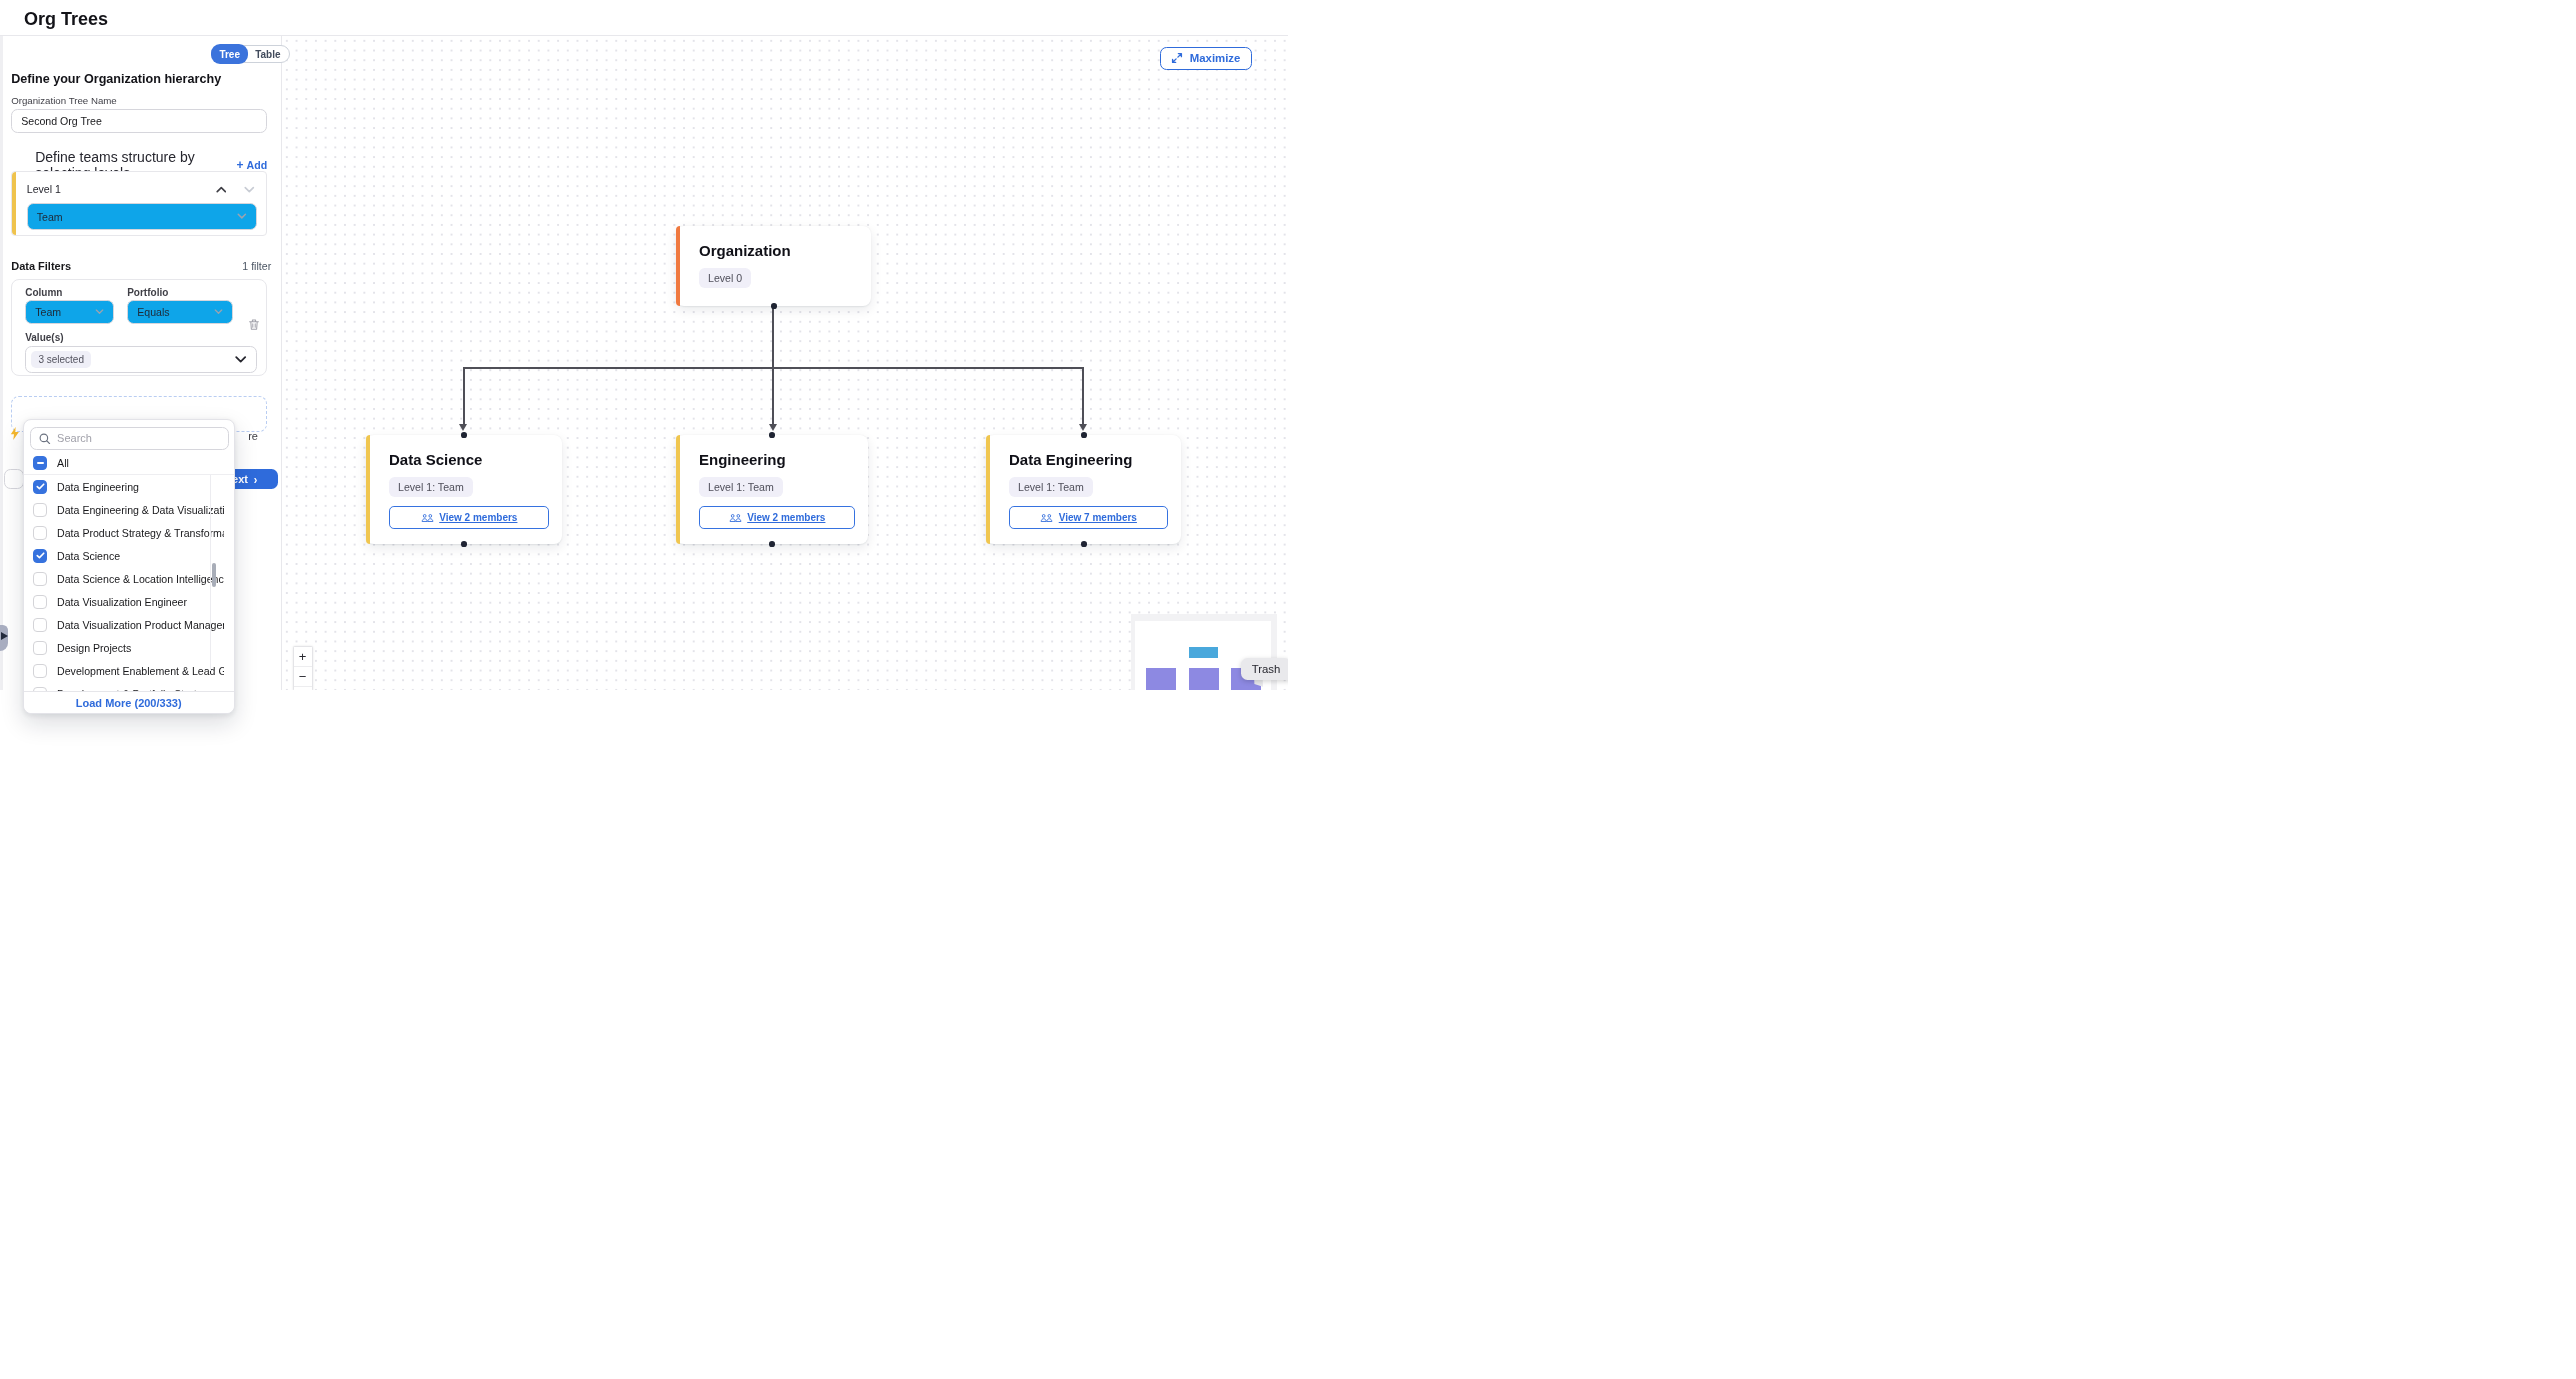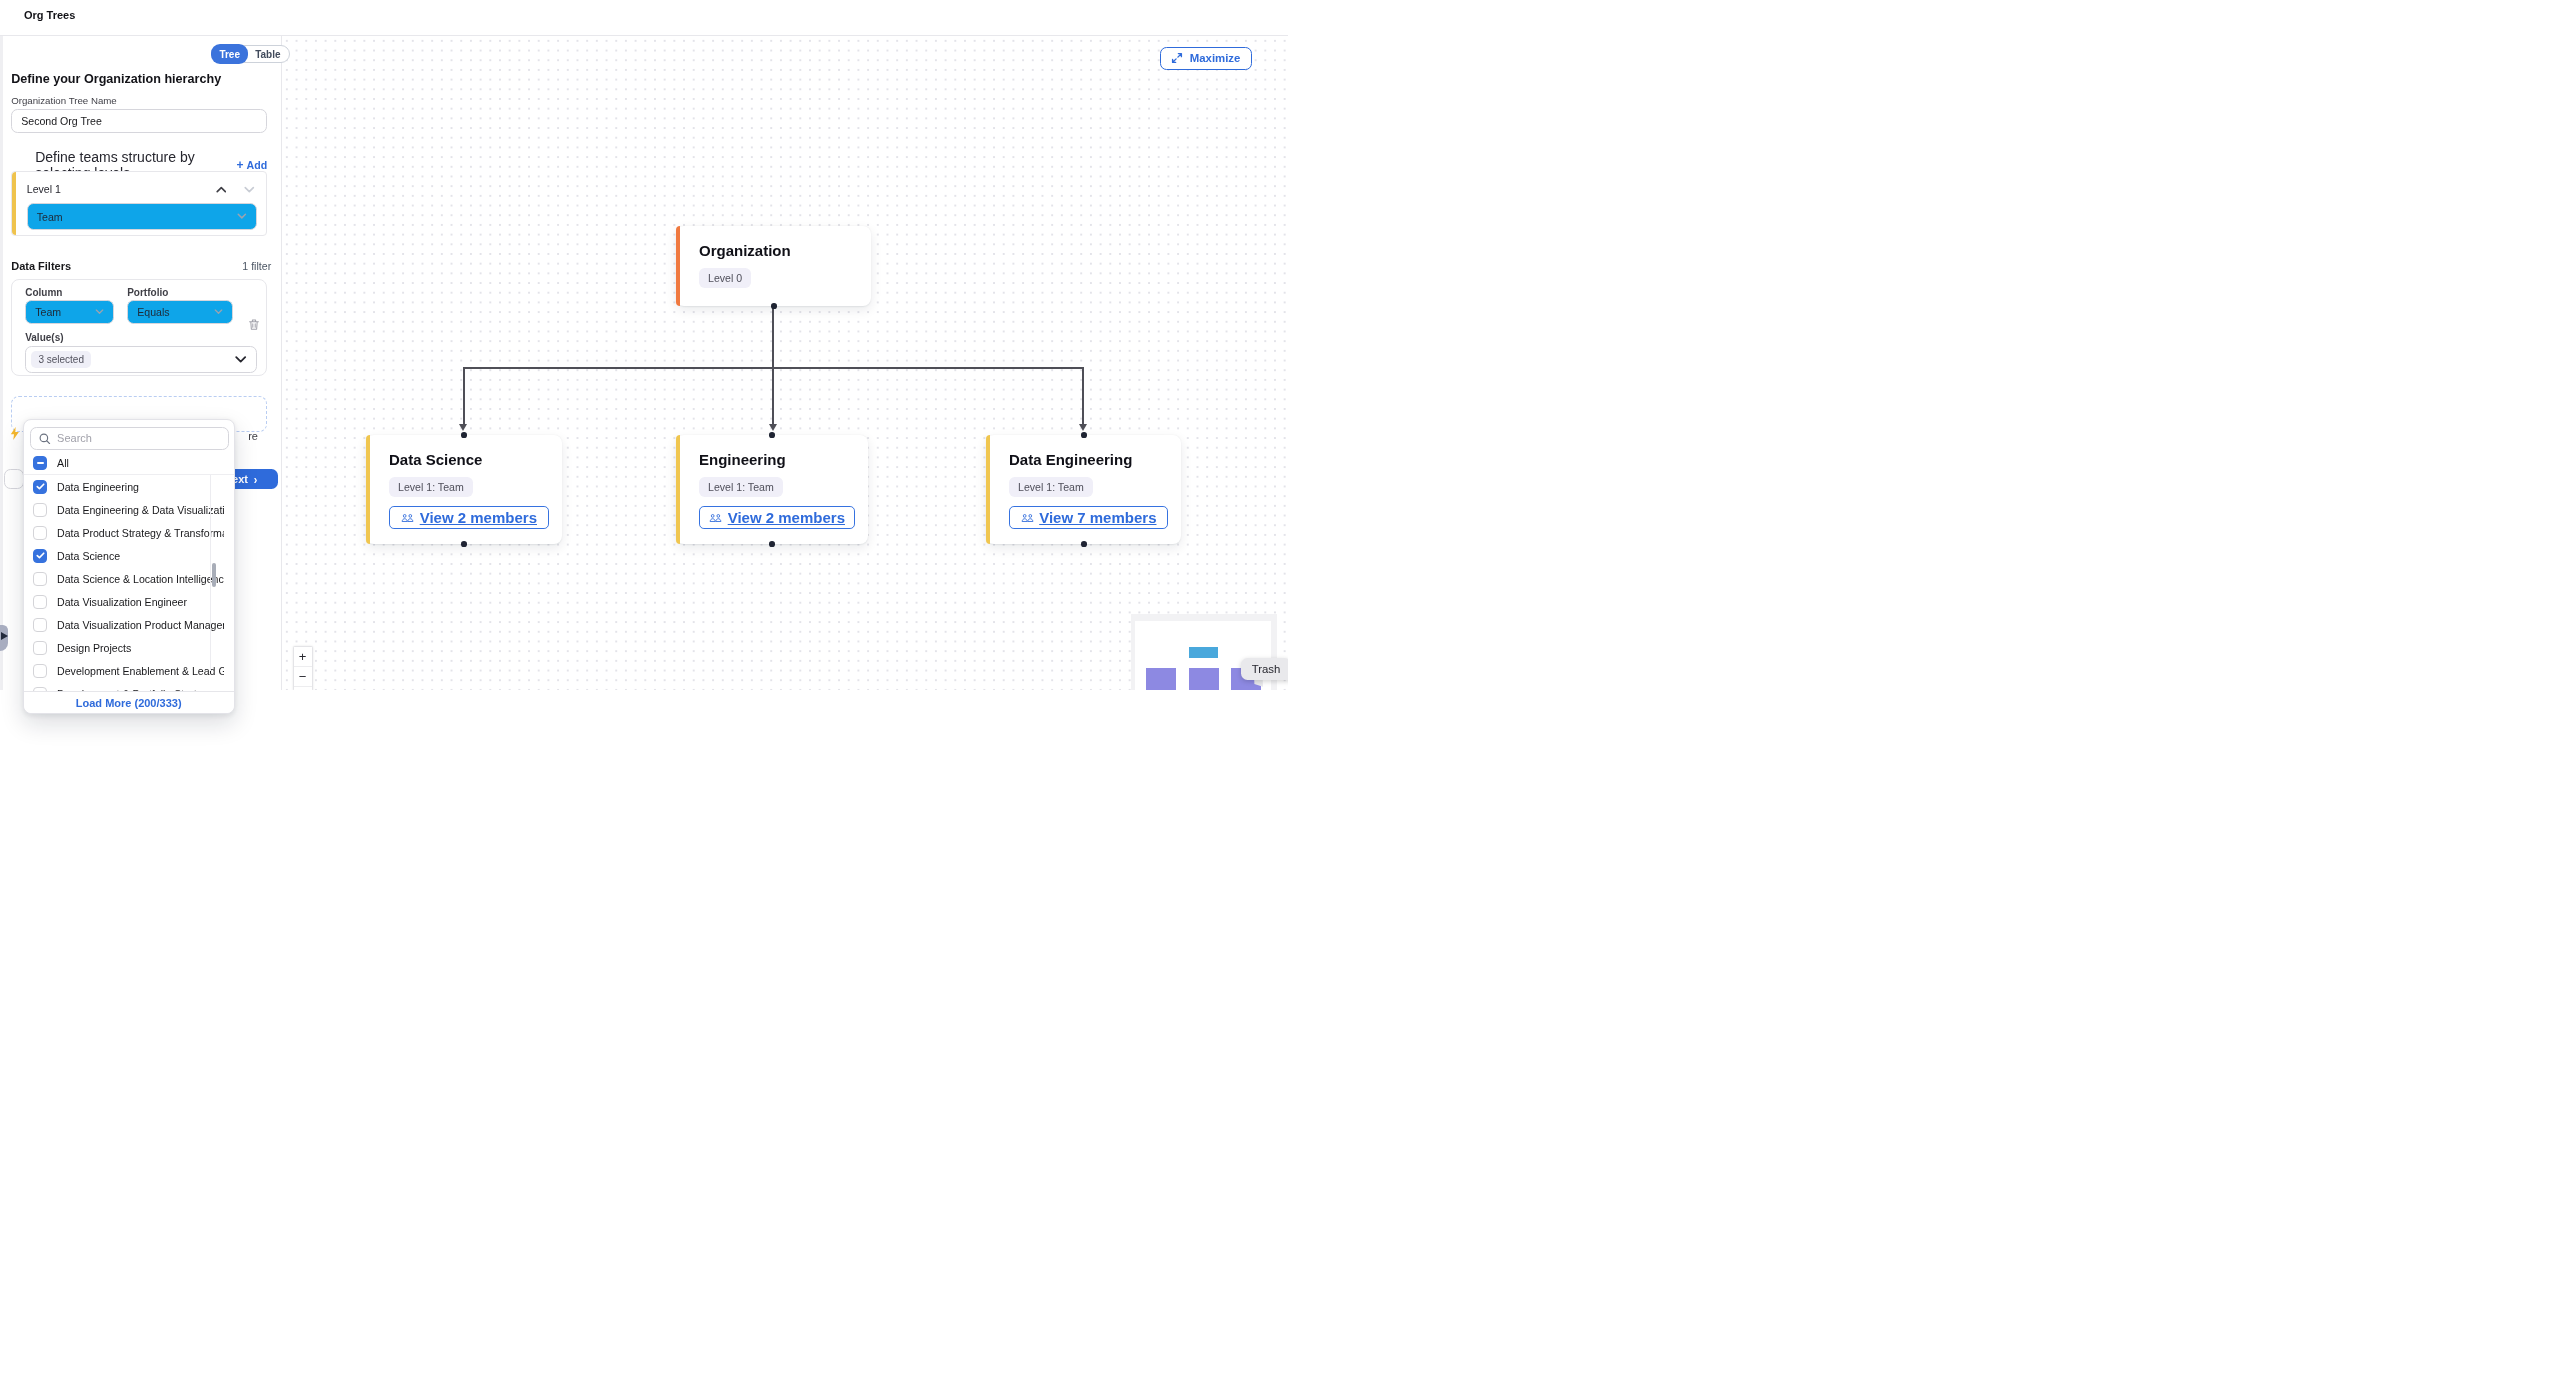--- a/index.html
+++ b/index.html
@@ -2,21 +2,21 @@
 <html style="font-size:13px"><head>
 <meta charset="utf-8">
 <style>
   * { margin:0; padding:0; box-sizing:border-box; }
   html,body { width:1288px; height:690px; overflow:hidden; background:#fff;
     font-family:"Liberation Sans","DejaVu Sans",sans-serif; color:#18181B; }
 
   
   .header { position:absolute; left:0; top:0; width:1288px; height:36px; background:#fff;
     border-bottom:0.8px solid #E8E8EC; z-index:3; }
-  .header h1 { position:absolute; left:24px; top:9px; font-size:11px; font-weight:700; color:#131318; }
+  .header h1 { position:absolute; left:24px; top:9px; font-size:18px; font-weight:700; color:#131318; }
 
   
   .left-strip { position:absolute; left:0; top:36px; width:3.2px; height:654px; background:#EFEFF2; }
   .panel { position:absolute; left:3.2px; top:36px; width:279px; height:654px; background:#fff;
     border-right:0.8px solid #E8E8EC; z-index:4; }
 
   .toggle { position:absolute; left:208px; top:9px; height:18px; display:flex; align-items:center;
     border:0.8px solid #CDD2DA; border-radius:9.7px; background:#fff; }
   .toggle .seg { font-size:10px; font-weight:700; padding:0 8px; height:18px; display:flex; align-items:center; }
   .toggle .seg.active { background:#3B73DC; color:#fff; border-radius:9px; margin:-0.8px; height:19.5px; }
@@ -96,21 +96,21 @@
   .node { position:absolute; background:#fff; border-radius:8px;
     box-shadow:0 0.8px 1.6px rgba(16,24,40,.07), 0 4px 11.4px rgba(16,24,40,.09); }
   .node .accent { position:absolute; left:0; top:0; bottom:0; width:4px; border-radius:8px 0 0 8px; }
   .accent.orange { background:#F0793F; }
   .accent.yellow { background:#F0C64F; }
   .node .inner { position:absolute; left:23px; right:13px; top:0; bottom:0; }
   .node-title { font-size:15px; font-weight:700; color:#101017; margin-top:16px; }
   .badge { display:inline-block; background:#F0EFF8; border-radius:5.7px; padding:4px 9px; font-size:10.6px; color:#4F4F5A; margin-top:9px; }
   .members-btn { margin-top:9px; width:100%; height:23px; background:#fff; border:0.8px solid #3672E0; border-radius:4.9px;
     display:flex; align-items:center; justify-content:center; gap:5.7px; cursor:pointer; font-family:inherit; }
-  .members-btn span { font-size:15px; font-weight:700; color:#2F6BDB; text-decoration:underline; }
+  .members-btn span { font-size:10px; font-weight:700; color:#2F6BDB; text-decoration:underline; }
   .dot { position:absolute; width:5.7px; height:5.7px; background:#1F2433; border-radius:50%; z-index:3; }
 
   .edge { position:absolute; background:#4F4F57; }
   .arrow-down { position:absolute; width:0; height:0; border-left:4px solid transparent; border-right:4px solid transparent;
     border-top:7.3px solid #4F4F57; }
 
   .zoom-ctl { position:absolute; left:10.6px; top:610px; width:20px; background:#fff; border:0.8px solid #E4E4E7;
     box-shadow:0 0.8px 2.4px rgba(0,0,0,.1); border-radius:1.6px; }
   .zoom-btn { width:100%; height:20px; display:flex; align-items:center; justify-content:center; font-size:13px;
     color:#26262E; border-bottom:0.8px solid #EDEDEF; background:#fff; cursor:pointer; }

